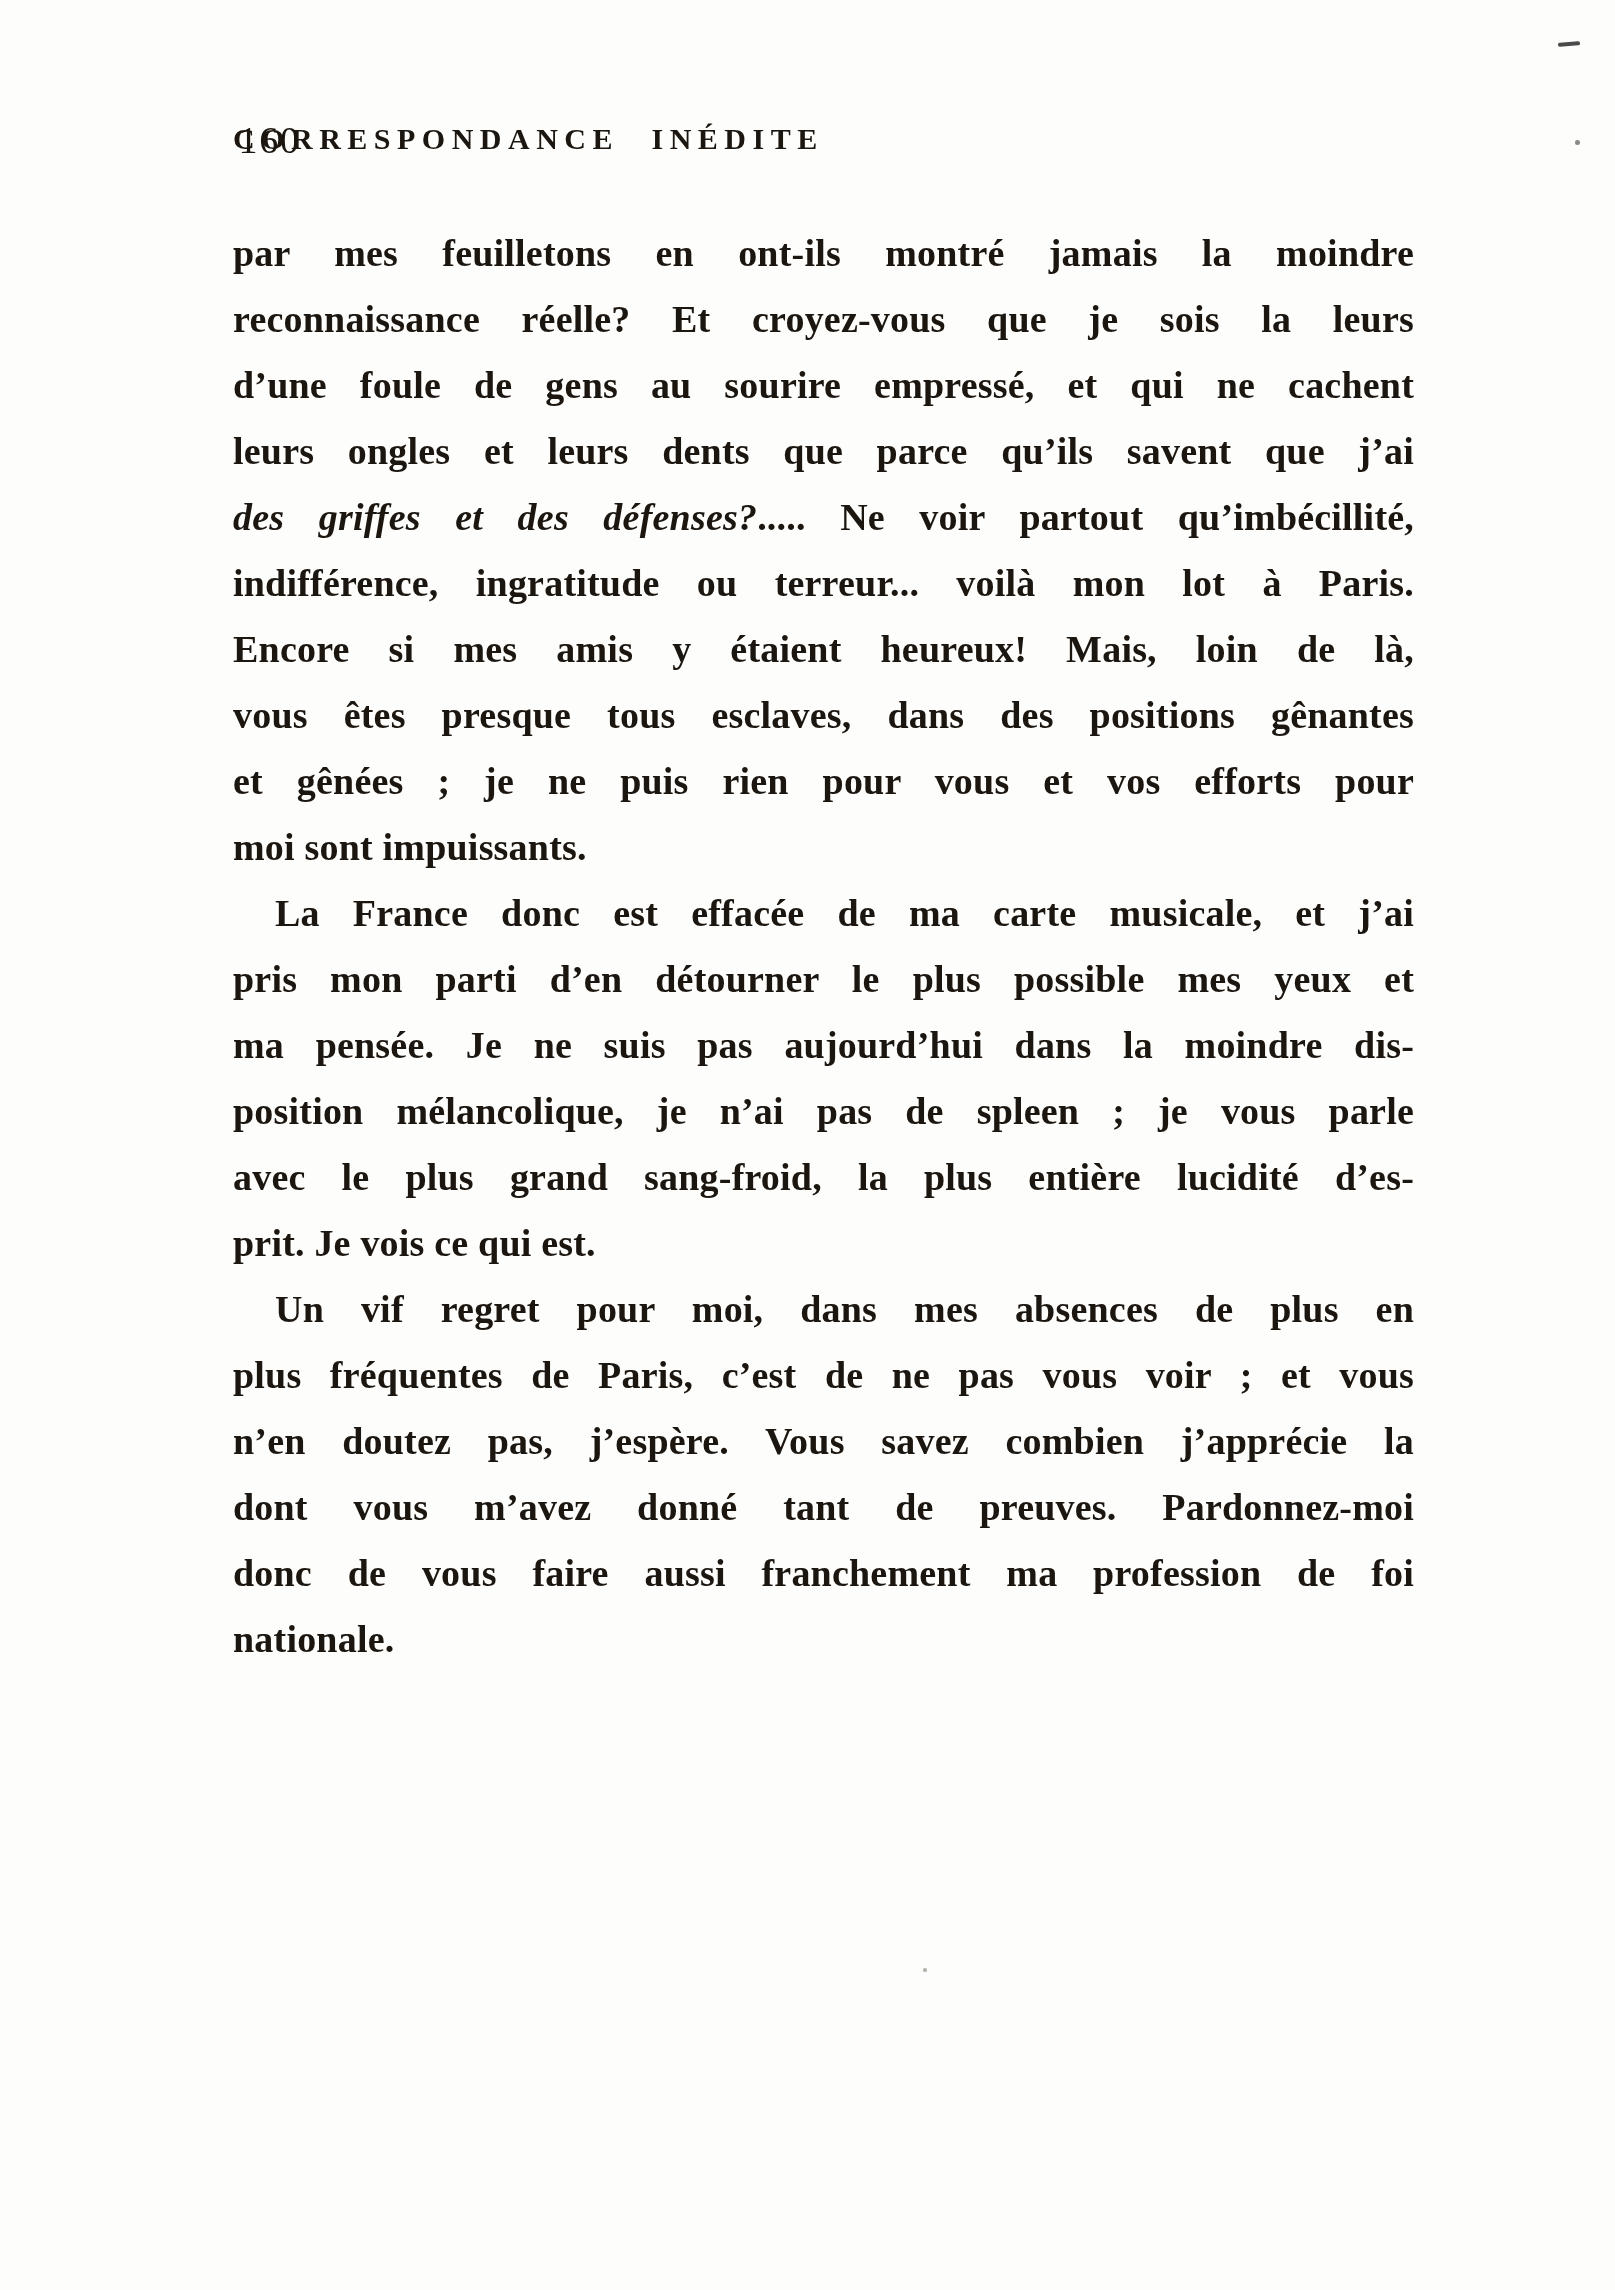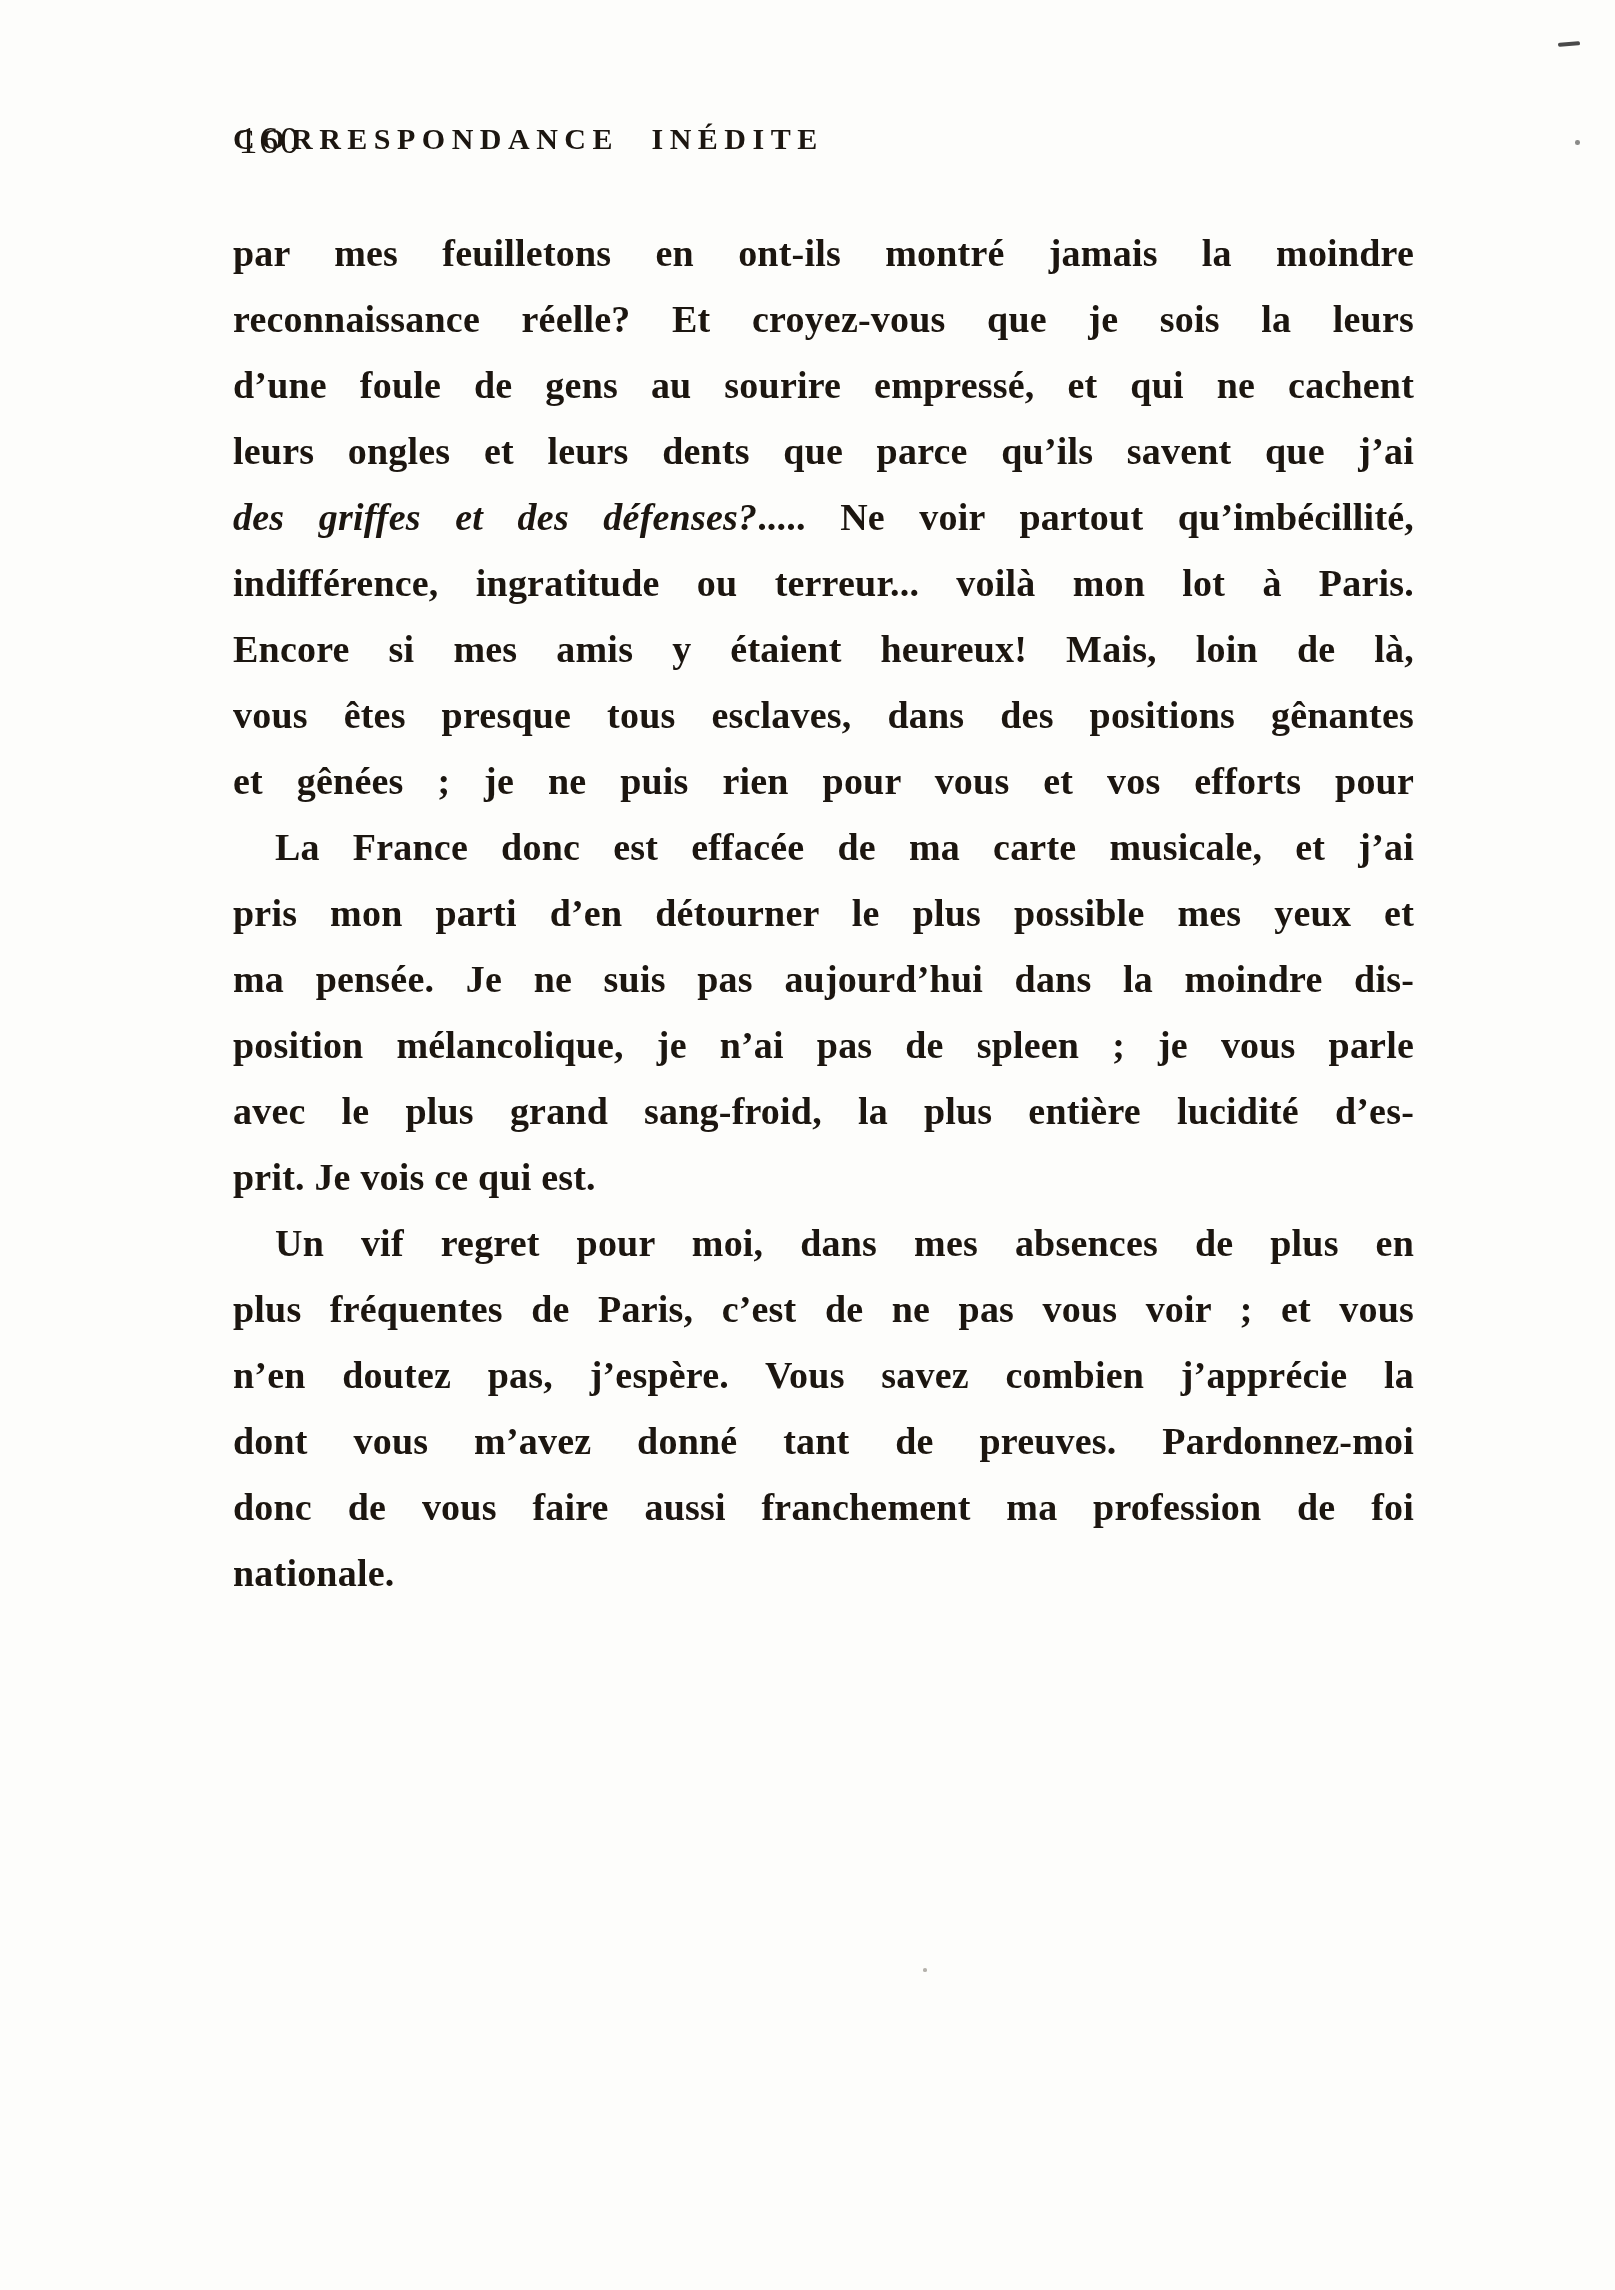--- a/index.html
+++ b/index.html
@@ -117,20 +117,21 @@
 
     <span class="line">par mes feuilletons en ont-ils montré jamais la moindre</span>
     <span class="line">reconnaissance réelle? Et croyez-vous que je sois la leurs</span>
     <span class="line">d’une foule de gens au sourire empressé, et qui ne cachent</span>
     <span class="line">leurs ongles et leurs dents que parce qu’ils savent que j’ai</span>
     <span class="line"><em>des griffes et des défenses?</em><span>..... Ne voir partout qu’imbécillité,</span></span>
     <span class="line">indifférence, ingratitude ou terreur... voilà mon lot à Paris.</span>
     <span class="line">Encore si mes amis y étaient heureux! Mais, loin de là,</span>
     <span class="line">vous êtes presque tous esclaves, dans des positions gênantes</span>
     <span class="line">et gênées ; je ne puis rien pour vous et vos efforts pour</span>
+    <span class="line last">moi sont impuissants.</span>
 
     <span class="line indent">La France donc est effacée de ma carte musicale, et j’ai</span>
     <span class="line">pris mon parti d’en détourner le plus possible mes yeux et</span>
     <span class="line">ma pensée. Je ne suis pas aujourd’hui dans la moindre dis-</span>
     <span class="line">position mélancolique, je n’ai pas de spleen ; je vous parle</span>
     <span class="line">avec le plus grand sang-froid, la plus entière lucidité d’es-</span>
     <span class="line last">prit. Je vois ce qui est.</span>
 
     <span class="line indent">Un vif regret pour moi, dans mes absences de plus en</span>
     <span class="line">plus fréquentes de Paris, c’est de ne pas vous voir ; et vous</span>

